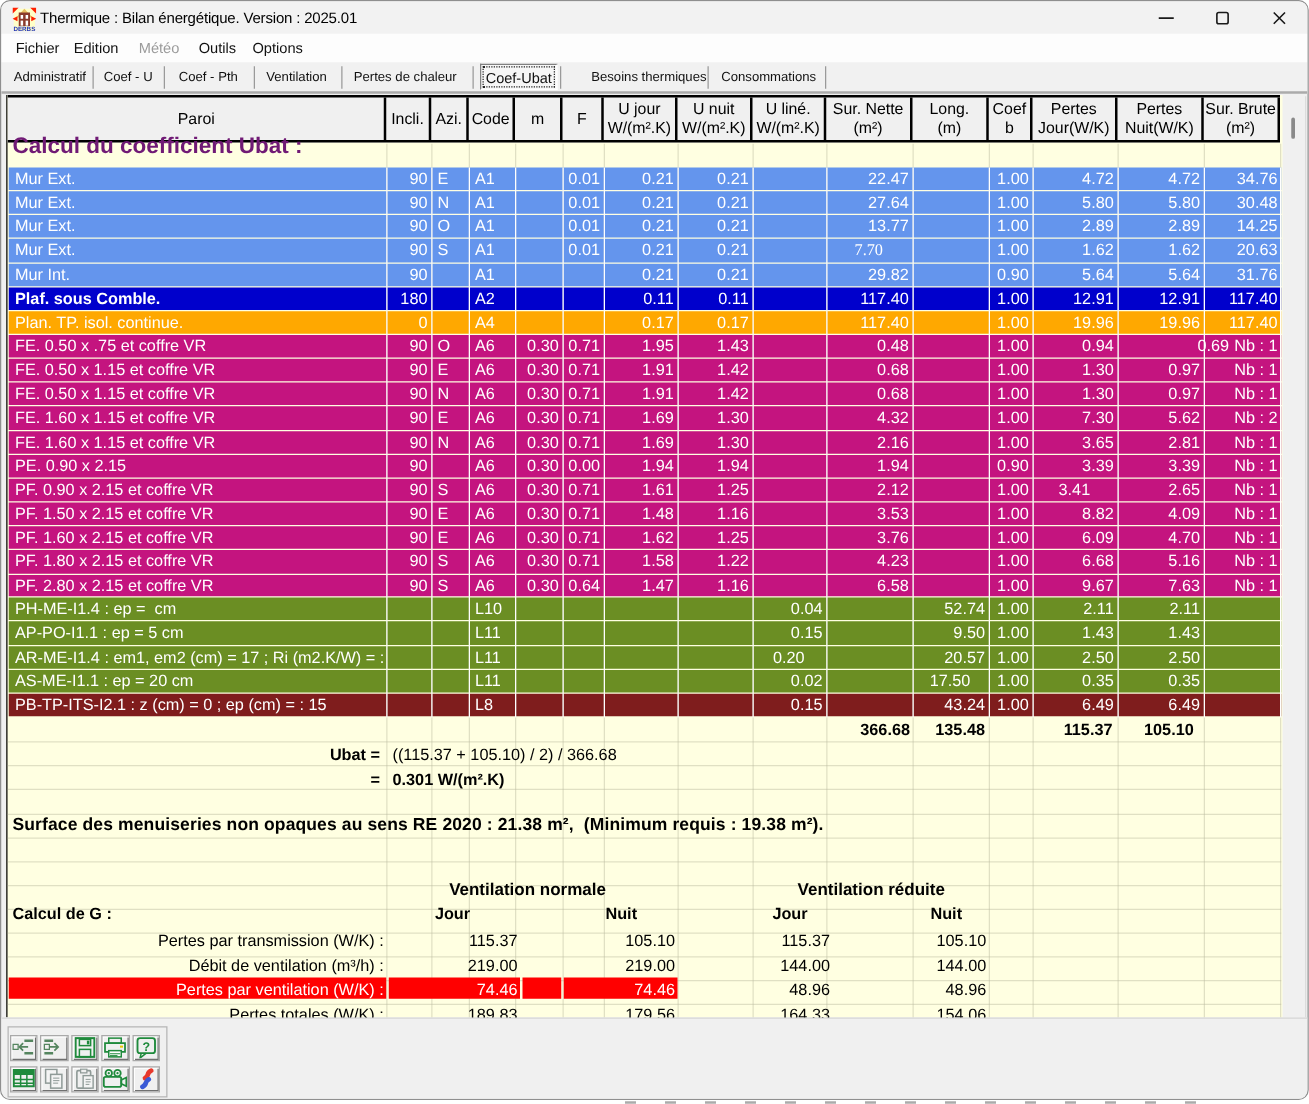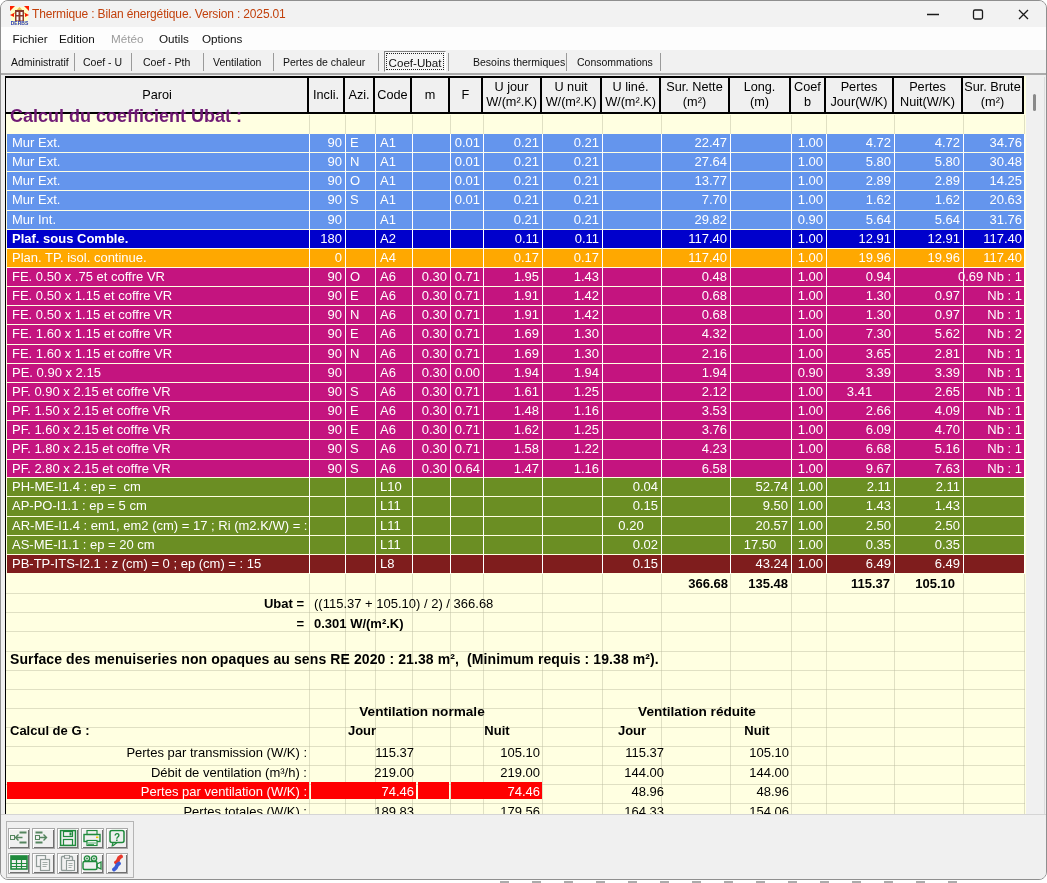--- a/index.html
+++ b/index.html
@@ -34,21 +34,21 @@
 <rect x="5" y="4" width="9" height="11" fill="#8B3A2A"></rect>
 <rect x="6.5" y="6" width="2" height="3" fill="#fff"></rect>
       <rect x="10.5" y="6" width="2" height="3" fill="#fff"></rect>
 <rect x="6.5" y="10.5" width="2" height="4" fill="#fff"></rect>
       <rect x="10.5" y="10.5" width="2" height="4" fill="#fff"></rect>
 <polygon points="0,9 4,7 4,11" fill="#FF2000"></polygon>
       <polygon points="19,9 15,7 15,11" fill="#FF2000"></polygon>
 <rect x="1" y="15" width="17" height="4" fill="#FFFFC8"></rect>
 <text x="9.5" y="18.6" font-size="5" font-weight="bold" fill="#2233BB" text-anchor="middle" font-family="Liberation Sans">DERBS</text>
 </svg>
-<div class="ab" style="left:31px;top:0;height:26px;line-height:27px;font-size:12px;letter-spacing:-0.15px;color:#c2410c">Thermique : Bilan énergétique. Version : 2025.01</div>
+<div class="ab" style="left:31px;top:0;height:26px;line-height:27px;font-size:12px;letter-spacing:-0.15px;color:#000000">Thermique : Bilan énergétique. Version : 2025.01</div>
 <svg class="ab" style="left:922px;top:0" width="120" height="26" viewBox="0 0 120 26">
       <path d="M4 13.5 h12" stroke="#1a1a1a" stroke-width="1.3"></path>
       <rect x="50.5" y="9" width="9" height="9" fill="none" stroke="#1a1a1a" stroke-width="1.3" rx="1.5"></rect>
       <path d="M96 9 l9 9 M105 9 l-9 9" stroke="#1a1a1a" stroke-width="1.3"></path>
     </svg>
 <div class="ab" id="menu">
 <div class="mi" style="left:11.5px;color:#111">Fichier</div>
 <div class="mi" style="left:58px;color:#111">Edition</div>
 <div class="mi" style="left:110px;color:#9b9b9b">Météo</div>
 <div class="mi" style="left:158px;color:#111">Outils</div>
@@ -193,21 +193,21 @@
 <div class="cell" style="left:958px;width:60px;text-align:right;padding-right:3px;">14.25</div>
 </div>
 <div class="row" style="top:115px;height:18.5px;background:#6495ED">
 <div class="cell" style="left:2px;width:300px;text-align:left;padding-left:3px;">Mur Ext.</div>
 <div class="cell" style="left:304px;width:34px;text-align:right;padding-right:3px;">90</div>
 <div class="cell" style="left:340px;width:28px;text-align:left;padding-left:3px;">S</div>
 <div class="cell" style="left:370px;width:35px;text-align:left;padding-left:3px;">A1</div>
 <div class="cell" style="left:445px;width:31px;text-align:right;padding-right:3px;">0.01</div>
 <div class="cell" style="left:478px;width:57px;text-align:right;padding-right:3px;">0.21</div>
 <div class="cell" style="left:537px;width:58px;text-align:right;padding-right:3px;">0.21</div>
-<div class="cell" style="left:656px;width:67px;text-align:right;padding-right:3px;">7.70</div>
+<div class="cell" style="left:656px;width:67px;text-align:center;padding-right:3px;font-family:Liberation Serif, serif;">7.70</div>
 <div class="cell" style="left:786px;width:33px;text-align:right;padding-right:3px;">1.00</div>
 <div class="cell" style="left:821px;width:66px;text-align:right;padding-right:3px;">1.62</div>
 <div class="cell" style="left:889px;width:67px;text-align:right;padding-right:3px;">1.62</div>
 <div class="cell" style="left:958px;width:60px;text-align:right;padding-right:3px;">20.63</div>
 </div>
 <div class="row" style="top:135px;height:17.5px;background:#6495ED">
 <div class="cell" style="left:2px;width:300px;text-align:left;padding-left:3px;">Mur Int.</div>
 <div class="cell" style="left:304px;width:34px;text-align:right;padding-right:3px;">90</div>
 <div class="cell" style="left:370px;width:35px;text-align:left;padding-left:3px;">A1</div>
 <div class="cell" style="left:478px;width:57px;text-align:right;padding-right:3px;">0.21</div>
@@ -350,21 +350,21 @@
 <div class="cell" style="left:2px;width:300px;text-align:left;padding-left:3px;">PF. 1.50 x 2.15 et coffre VR</div>
 <div class="cell" style="left:304px;width:34px;text-align:right;padding-right:3px;">90</div>
 <div class="cell" style="left:340px;width:28px;text-align:left;padding-left:3px;">E</div>
 <div class="cell" style="left:370px;width:35px;text-align:left;padding-left:3px;">A6</div>
 <div class="cell" style="left:407px;width:36px;text-align:right;padding-right:3px;">0.30</div>
 <div class="cell" style="left:445px;width:31px;text-align:right;padding-right:3px;">0.71</div>
 <div class="cell" style="left:478px;width:57px;text-align:right;padding-right:3px;">1.48</div>
 <div class="cell" style="left:537px;width:58px;text-align:right;padding-right:3px;">1.16</div>
 <div class="cell" style="left:656px;width:67px;text-align:right;padding-right:3px;">3.53</div>
 <div class="cell" style="left:786px;width:33px;text-align:right;padding-right:3px;">1.00</div>
-<div class="cell" style="left:821px;width:66px;text-align:right;padding-right:3px;">2.66</div>
+<div class="cell" style="left:821px;width:66px;text-align:right;padding-right:3px;">8.82</div>
 <div class="cell" style="left:889px;width:67px;text-align:right;padding-right:3px;">4.09</div>
 <div class="cell" style="left:958px;width:60px;text-align:right;padding-right:3px;">Nb : 1</div>
 </div>
 <div class="row" style="top:345px;height:17.5px;background:#C4147F">
 <div class="cell" style="left:2px;width:300px;text-align:left;padding-left:3px;">PF. 1.60 x 2.15 et coffre VR</div>
 <div class="cell" style="left:304px;width:34px;text-align:right;padding-right:3px;">90</div>
 <div class="cell" style="left:340px;width:28px;text-align:left;padding-left:3px;">E</div>
 <div class="cell" style="left:370px;width:35px;text-align:left;padding-left:3px;">A6</div>
 <div class="cell" style="left:407px;width:36px;text-align:right;padding-right:3px;">0.30</div>
 <div class="cell" style="left:445px;width:31px;text-align:right;padding-right:3px;">0.71</div>

